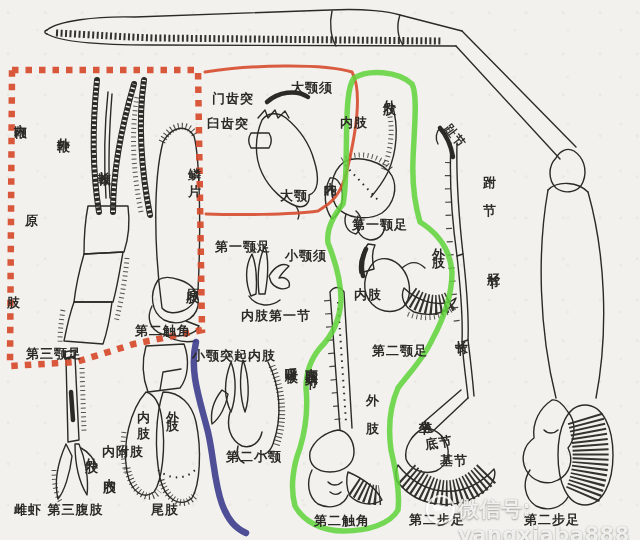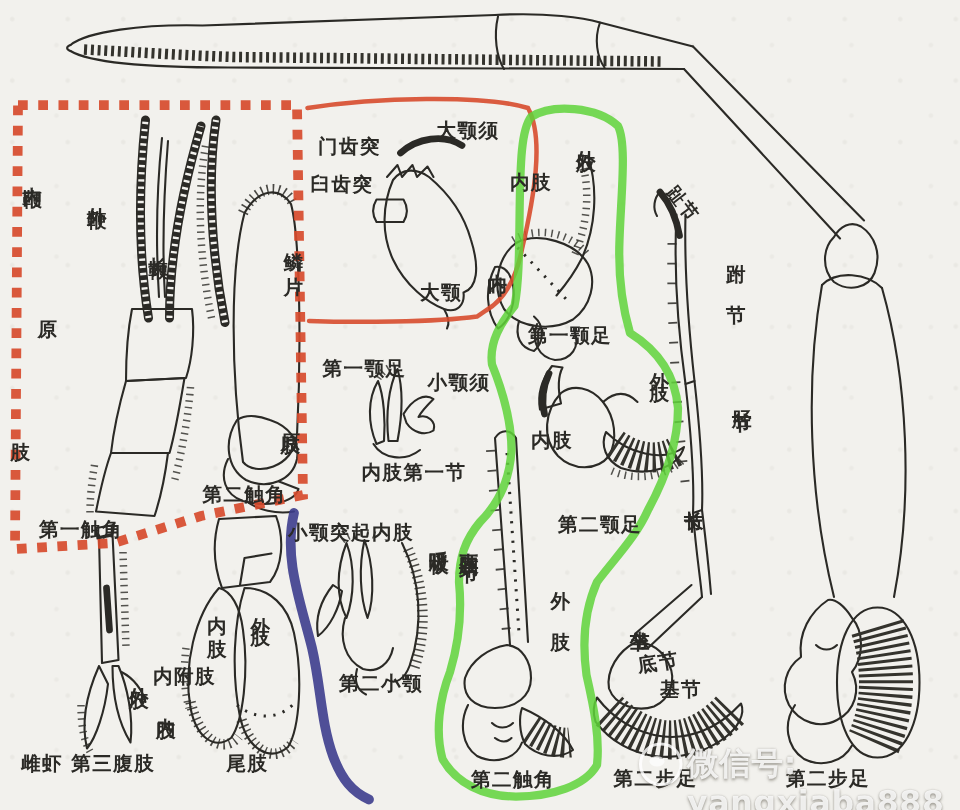--- a/index.html
+++ b/index.html
@@ -204,21 +204,21 @@
     <path class="green-line" d="M354,78 C368,69 398,71 412,84 C418,96 414,130 413,160 C412,185 415,205 420,222 C436,232 450,248 452,272 C452,295 444,318 432,340 C424,358 410,372 398,388 C390,406 388,428 391,450 C396,472 400,492 398,510 C390,524 368,531 344,531 C322,531 304,522 295,506 C290,488 293,466 300,448 C306,428 308,408 306,388 C306,372 310,360 320,348 C333,335 340,318 341,300 C341,278 334,258 328,243 C326,228 334,215 343,204 C348,180 345,130 348,100 C349,90 351,82 354,78 Z"></path>
     <path class="blue-line" d="M196,342 C189,372 200,400 208,432 C214,458 214,482 222,504 C228,520 235,528 246,533"></path>
   </svg>
 
   <div class="lbl v" style="left:13px;top:114px">内鞭</div>
   <div class="lbl v" style="left:56px;top:128px">外鞭</div>
   <div class="lbl v" style="left:97px;top:161px">长鞭</div>
   <div class="lbl v gap-m" style="left:187px;top:158px">鳞片</div>
   <div class="lbl" style="left:25px;top:214px">原</div>
   <div class="lbl" style="left:7px;top:296px">肢</div>
-  <div class="lbl" style="left:26px;top:347px">第一触角</div>
+  <div class="lbl" style="left:26px;top:347px">第三颚足</div>
   <div class="lbl" style="left:135px;top:324px">第二触角</div>
   <div class="lbl v" style="left:185px;top:278px">原肢</div>
 
   <div class="lbl" style="left:212px;top:92px">门齿突</div>
   <div class="lbl" style="left:207px;top:117px">臼齿突</div>
   <div class="lbl" style="left:291px;top:81px">大颚须</div>
   <div class="lbl" style="left:280px;top:189px">大颚</div>
 
   <div class="lbl" style="left:215px;top:240px">第一颚足</div>
   <div class="lbl" style="left:285px;top:249px">小颚须</div>

